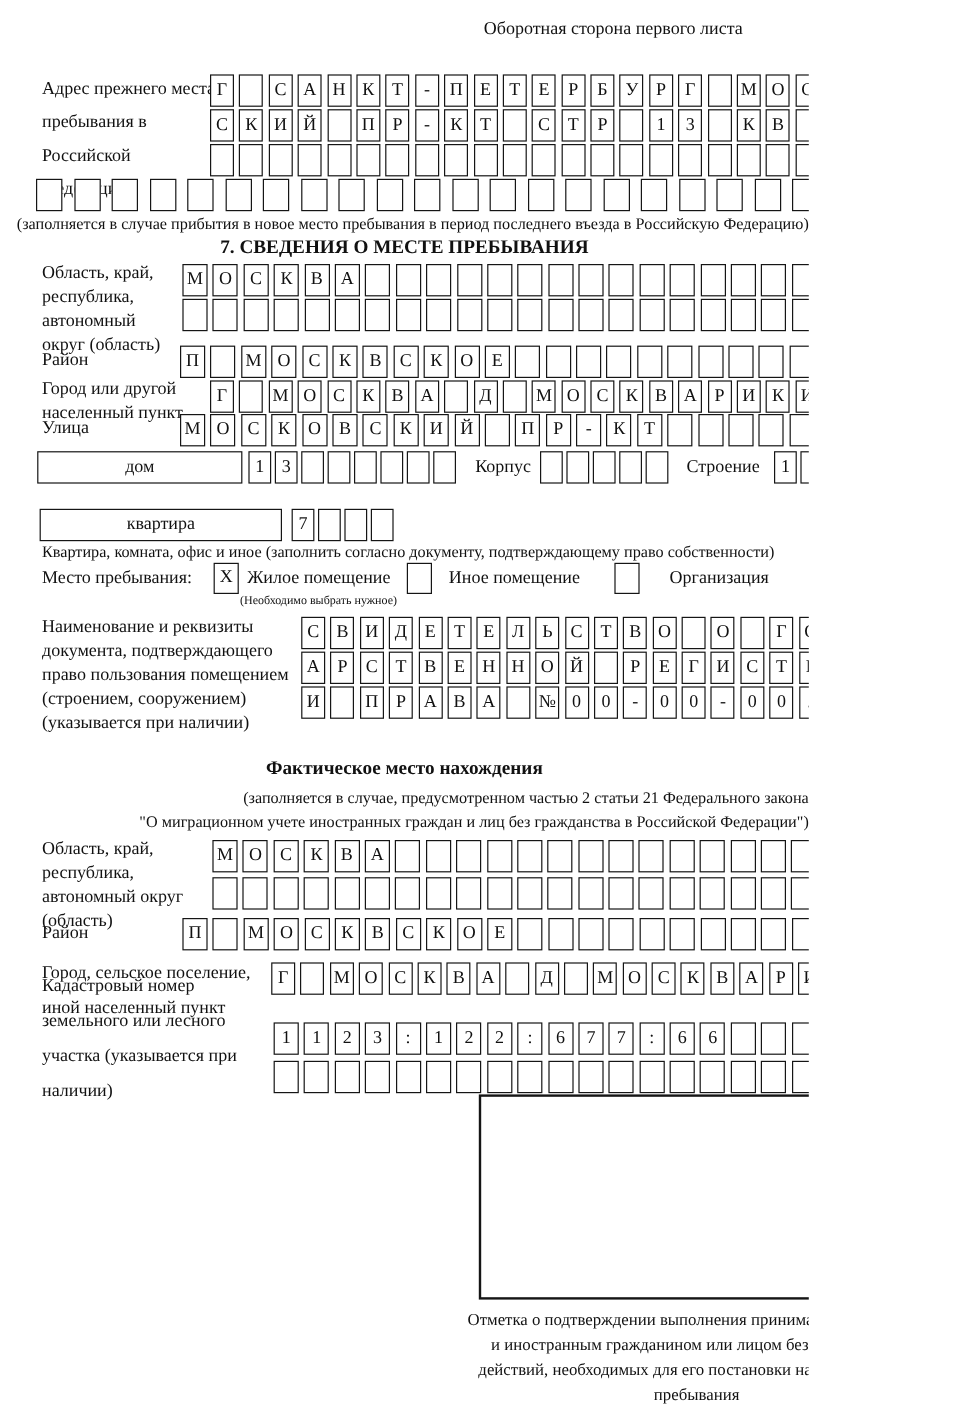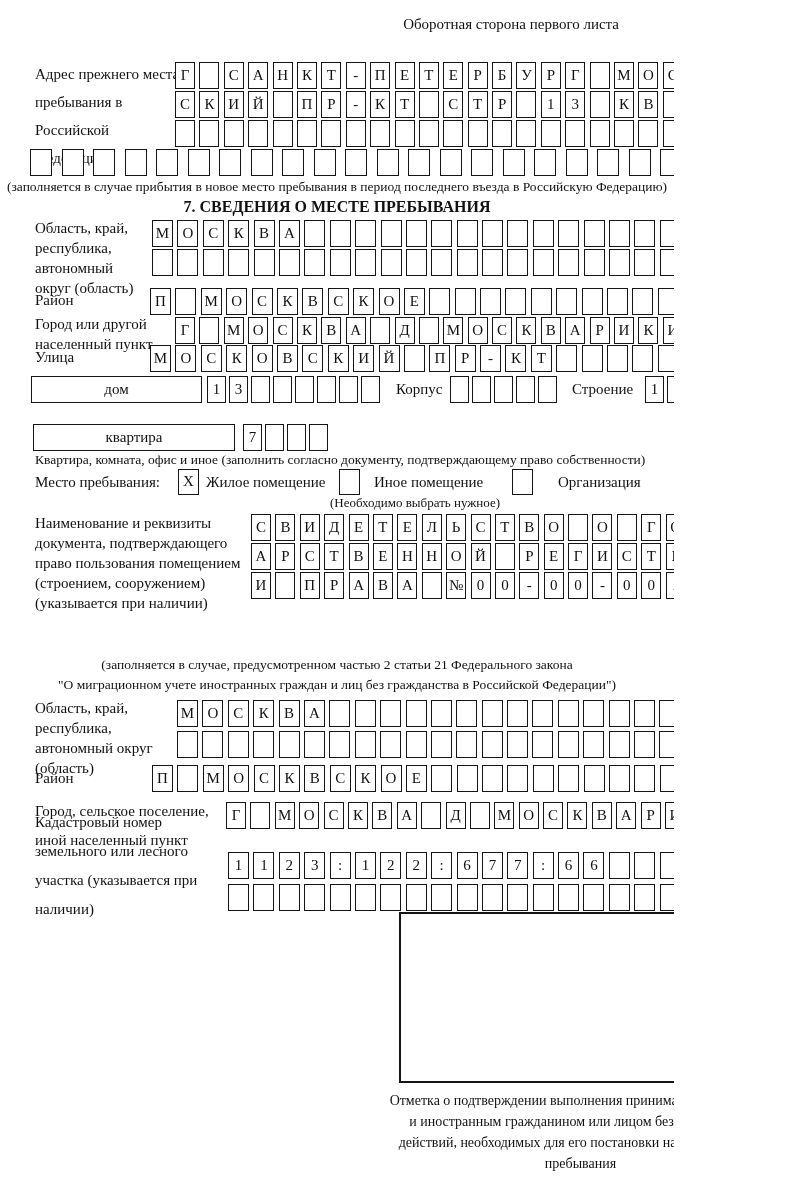--- a/index.html
+++ b/index.html
@@ -2,21 +2,21 @@
 <html><head>
 <meta charset="utf-8">
 <style>
   html,body{margin:0;padding:0;background:#fff;}
   .page{position:relative;width:674px;height:1180px;background:#fff;
         font-family:"Liberation Serif","DejaVu Serif",serif;color:#111;overflow:hidden;}
   .abs{position:absolute;}
   .lbl{position:absolute;font-size:15px;line-height:20px;}
   .lh28{line-height:28px;}
   .lh29{line-height:29px;}
-  .cap{position:absolute;left:0;width:100%;text-align:center;font-size:13.5px;}
+  .cap{position:absolute;left:0;width:100%;text-align:right;font-size:13.5px;}
   .title{position:absolute;left:0;width:100%;text-align:center;font-size:16px;font-weight:bold;}
   .cells{position:absolute;display:flex;gap:4.4px;}
   .cells>span{flex:0 0 auto;width:21px;height:27px;border:1.6px solid #151515;box-sizing:border-box;
               text-align:center;font-size:15px;line-height:24px;background:#fff;}
   .cells.sm>span{width:20px;}
   .cells.xs{gap:3px;}
   .cells.xs>span{width:19px;}
   .cells.wide{gap:9.5px;}
   .cells.wide>span{width:22px;}
   .labelbox{position:absolute;border:1.6px solid #151515;box-sizing:border-box;height:27px;
@@ -314,21 +314,21 @@
     </div>
   <div class="lbl" style="left:35px;top:452px;font-size:13.5px;line-height:16px;width:740px;">Квартира, комната, офис и иное (заполнить согласно документу, подтверждающему право собственности)</div>
 
   <div class="lbl" style="left:35px;top:472px;">Место пребывания:</div>
   <div class="cbox" style="left:178px;top:469px;">X</div>
   <div class="lbl" style="left:206px;top:472px;">Жилое помещение</div>
   <div class="cbox" style="left:339px;top:469px;"></div>
   <div class="lbl" style="left:374px;top:472px;">Иное помещение</div>
   <div class="cbox" style="left:512px;top:469px;"></div>
   <div class="lbl" style="left:558px;top:472px;">Организация</div>
-  <div class="abs" style="left:200px;top:495px;width:300px;text-align:right;font-size:13px;">(Необходимо выбрать нужное)</div>
+  <div class="abs" style="left:200px;top:495px;width:300px;text-align:left;font-size:10px;">(Необходимо выбрать нужное)</div>
 
   <div class="lbl" style="left:35px;top:513px;width:212px;">Наименование и реквизиты документа, подтверждающего право пользования помещением (строением, сооружением) (указывается при наличии)</div>
   <div class="cells sm" style="left:251px;top:514px;">
       <span>С</span>
       <span>В</span>
       <span>И</span>
       <span>Д</span>
       <span>Е</span>
       <span>Т</span>
       <span>Е</span>
@@ -387,20 +387,21 @@
       <span>0</span>
       <span>-</span>
       <span>0</span>
       <span>0</span>
       <span>/</span>
       <span>0</span>
       <span>0</span>
       <span>0</span>
     </div>
 
+  <div class="title" style="top:632px;">Фактическое место нахождения</div>
   <div class="cap" style="top:657px;">(заполняется в случае, предусмотренном частью 2 статьи 21 Федерального закона</div>
   <div class="cap" style="top:677px;">"О миграционном учете иностранных граждан и лиц без гражданства в Российской Федерации")</div>
 
   <div class="lbl" style="left:35px;top:698px;width:135px;">Область, край, республика, автономный округ (область)</div>
   <div class="cells" style="left:177px;top:700px;">
       <span>М</span>
       <span>О</span>
       <span>С</span>
       <span>К</span>
       <span>В</span>

